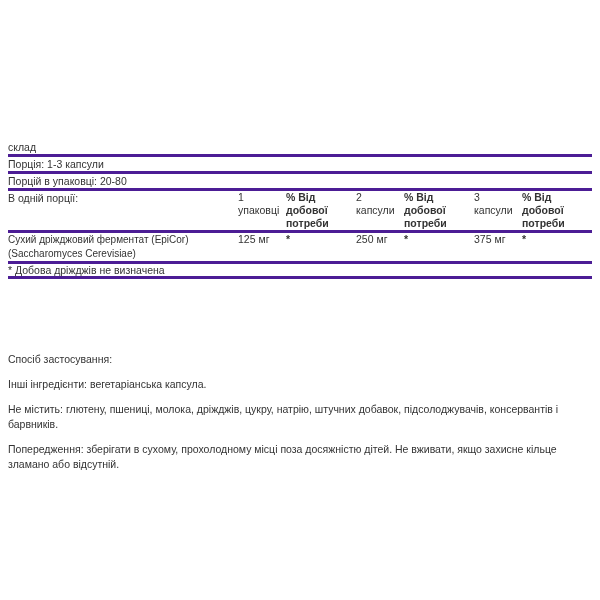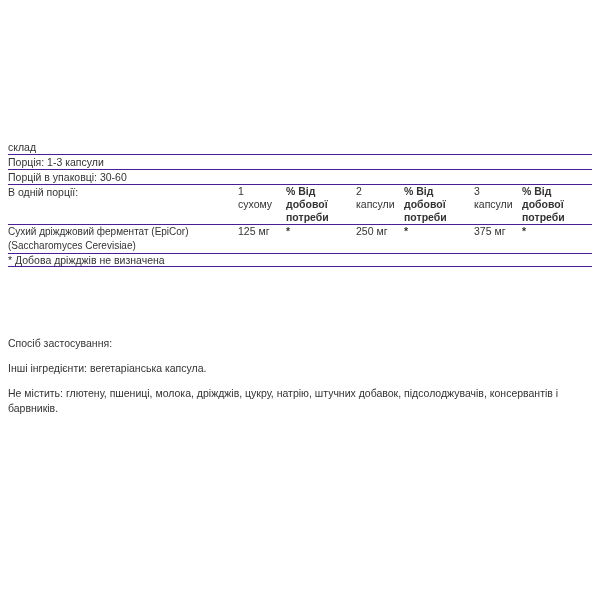--- a/index.html
+++ b/index.html
@@ -29,21 +29,21 @@
   table.facts {
     width: 100%;
     border-collapse: collapse;
     font-size: 10.5px;
   }
   table.facts td {
     padding: 0;
     vertical-align: top;
   }
   .row-line {
-    border-bottom: 1px solid #4c1d95;
+    border-bottom: 3px solid #4c1d95;
   }
   .row-pad {
     padding: 8px 2px 8px 2px;
   }
   .cell-title {
     font-size: 10.5px;
     color: #333333;
     line-height: 14px;
   }
   .hdr-row td {
@@ -78,46 +78,46 @@
     position: absolute;
     left: 8px;
     width: 584px;
     font-size: 10.5px;
     line-height: 15px;
     color: #333333;
   }
   .body-copy p {
     margin: 0 0 10px 0;
   }
-  .p-usage { top: 336px; }
+  .p-usage { top: 352px; }
   .tight { margin-bottom: 0; }
   .gap-top { margin-top: 12px; }
 </style>
 </head>
 <body>
 
 <div class="page">
 
   <div class="supplement-panel">
     <table class="facts">
       <tbody>
         <tr class="row-line">
           <td class="row-pad cell-title" colspan="7">склад</td>
         </tr>
         <tr class="row-line">
           <td class="row-pad cell-title" colspan="7">Порція: 1-3 капсули</td>
         </tr>
         <tr class="row-line">
-          <td class="row-pad cell-title" colspan="7">Порцій в упаковці: 30-60</td>
+          <td class="row-pad cell-title" colspan="7">Порцій в упаковці: 20-80</td>
         </tr>
         <tr class="row-line hdr-row">
           <td class="col-name row-pad cell-title">В одній порції:</td>
           <td class="col-amt row-pad">
             <div>1</div>
-            <div>сухому</div>
+            <div>упаковці</div>
           </td>
           <td class="col-dv row-pad">
             <div>% Від</div>
             <div>добової</div>
             <div>потреби</div>
           </td>
           <td class="col-amt row-pad">
             <div>2</div>
             <div>капсули</div>
           </td>
@@ -152,15 +152,16 @@
           <td class="footnote" colspan="7">* Добова дріжджів не визначена</td>
         </tr>
       </tbody>
     </table>
   </div>
 
   <div class="body-copy p-usage">
     <p class="tight">Спосіб застосування:</p>
     <p>Інші інгредієнти: вегетаріанська капсула.</p>
     <p>Не містить: глютену, пшениці, молока, дріжджів, цукру, натрію, штучних добавок, підсолоджувачів, консервантів і барвників.</p>
+    <p>Попередження: зберігати в сухому, прохолодному місці поза досяжністю дітей. Не вживати, якщо захисне кільце зламано або відсутній.</p>
   </div>
 
 </div>
 
 </body></html>

